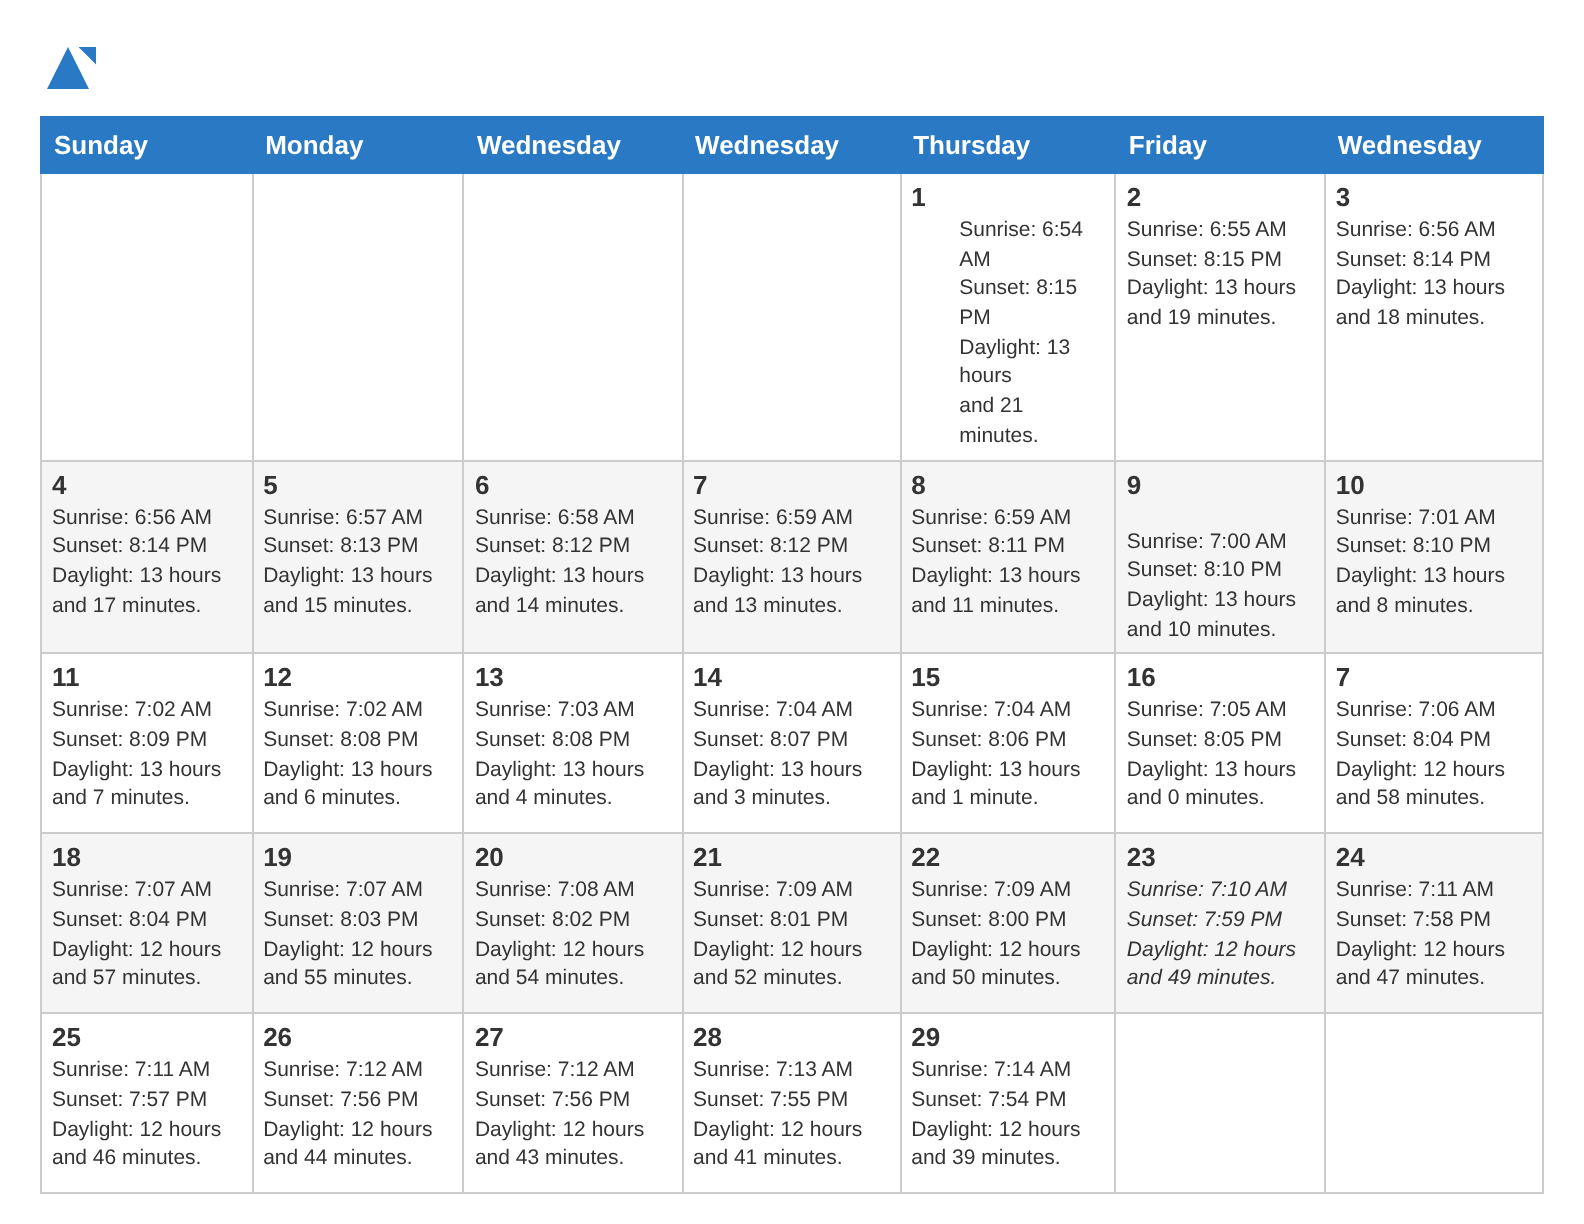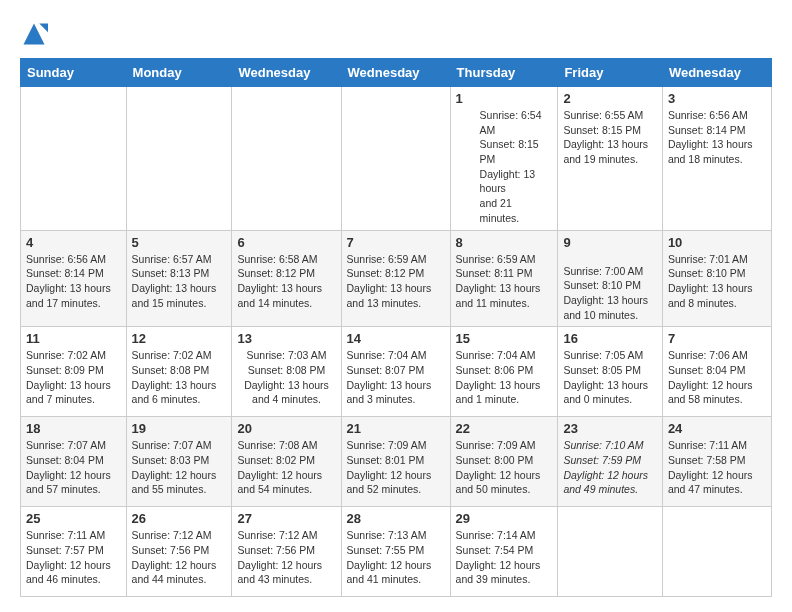--- a/index.html
+++ b/index.html
@@ -212,21 +212,21 @@
         </td>
         <td>
           <span class="day-number">12</span>
           <div class="day-info" style="white-space: pre-line;">Sunrise: 7:02 AM
 Sunset: 8:08 PM
 Daylight: 13 hours
 and 6 minutes.</div>
         </td>
         <td>
           <span class="day-number">13</span>
-          <div class="day-info" style="white-space: pre-line; text-align: center;">Sunrise: 7:03 AM
+          <div class="day-info" style="white-space: pre-line;">Sunrise: 7:03 AM
 Sunset: 8:08 PM
 Daylight: 13 hours
 and 4 minutes.</div>
         </td>
         <td>
           <span class="day-number">14</span>
           <div class="day-info" style="white-space: pre-line;">Sunrise: 7:04 AM
 Sunset: 8:07 PM
 Daylight: 13 hours
 and 3 minutes.</div>

